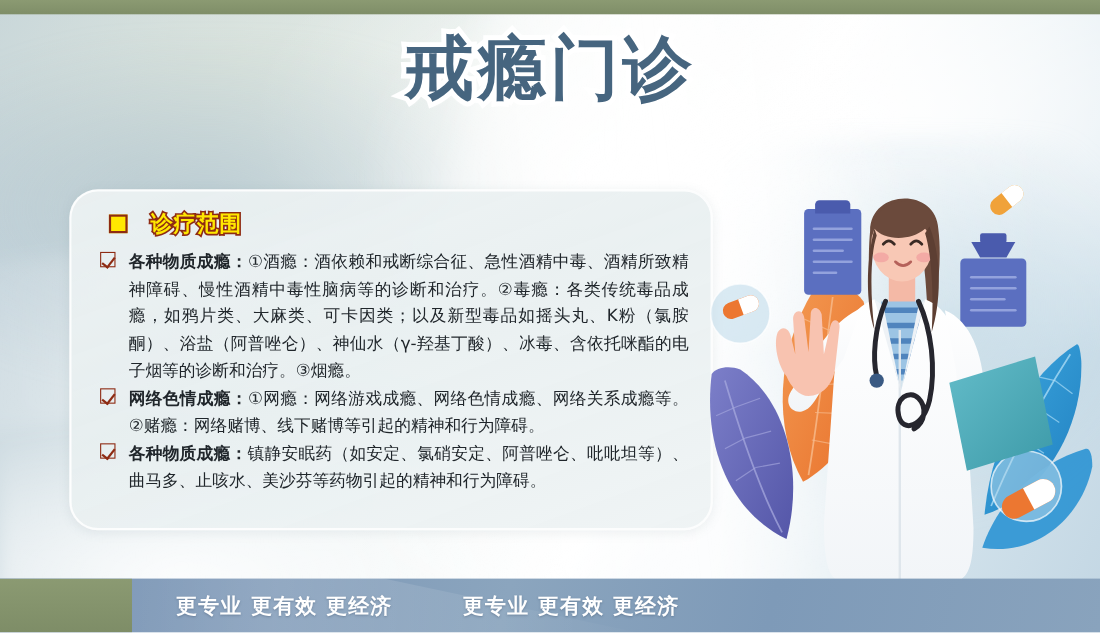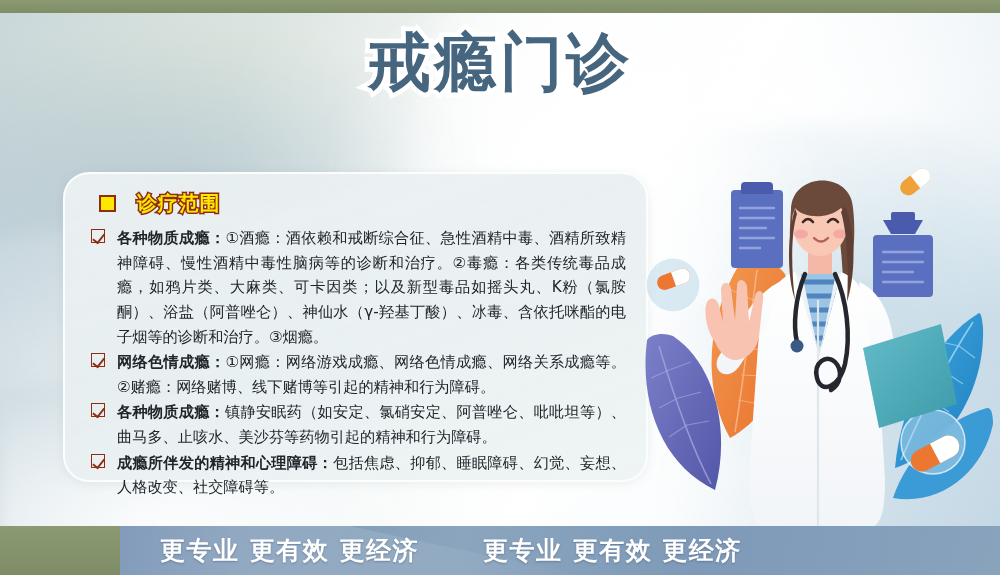--- a/index.html
+++ b/index.html
@@ -87,21 +87,21 @@
     background:linear-gradient(103deg,#6b89ad 0%,#7c97b6 22%,#8ba5be 46%,#7e9ab8 70%,#89a3bd 100%);
     overflow:hidden;}
   .banner:before{content:"";position:absolute;left:-10%;top:-40%;width:70%;height:200%;
     background:linear-gradient(80deg,rgba(255,255,255,0) 0%,rgba(255,255,255,.16) 50%,rgba(255,255,255,0) 100%);
     transform:rotate(12deg);}
   .banner-green{position:absolute;left:0;bottom:0;width:120px;height:49px;
     background:linear-gradient(180deg,#8b9a72 0%,#7e8d67 100%);z-index:3;}
   .slogans{position:absolute;left:120px;bottom:0;width:880px;height:49px;
     display:flex;align-items:center;gap:64px;padding-left:40px;box-sizing:border-box;z-index:2;}
   .slogan{font-family:"DejaVu Sans","Liberation Sans",sans-serif;
-    font-size:25px;font-weight:700;color:#ffffff;letter-spacing:.06em;
+    font-size:19px;font-weight:700;color:#ffffff;letter-spacing:.06em;
     text-shadow:0 1px 2px rgba(40,60,85,.35);white-space:nowrap;}
 </style>
 </head>
 <body>
 
 <div class="poster">
 
   <div class="bg"></div>
   <div class="bg-wash-a"></div>
   <div class="bg-wash-b"></div>
@@ -133,24 +133,20 @@
       <div class="item">
         <span class="cbox"></span>
         <span class="lead">网络色情成瘾：</span><span>①网瘾：网络游戏成瘾、网络色情成瘾、网络关系成瘾等。②赌瘾：网络赌博、线下赌博等引起的精神和行为障碍。</span>
       </div>
 
       <div class="item">
         <span class="cbox"></span>
         <span class="lead">各种物质成瘾：</span><span>镇静安眠药（如安定、氯硝安定、阿普唑仑、吡吡坦等）、曲马多、止咳水、美沙芬等药物引起的精神和行为障碍。</span>
       </div>
 
-      <div class="item">
-        <span class="cbox"></span>
-        <span class="lead">成瘾所伴发的精神和心理障碍：</span><span>包括焦虑、抑郁、睡眠障碍、幻觉、妄想、人格改变、社交障碍等。</span>
-      </div>
 
     </div>
   </div>
 
   <div class="illus">
     <svg viewBox="0 0 358 380" width="358" height="380" xmlns="http://www.w3.org/2000/svg">
       <defs>
         <linearGradient id="coat" x1="0" y1="0" x2="0" y2="1">
           <stop offset="0" stop-color="#ffffff"></stop>
             <stop offset="1" stop-color="#f2f5f8"></stop>

